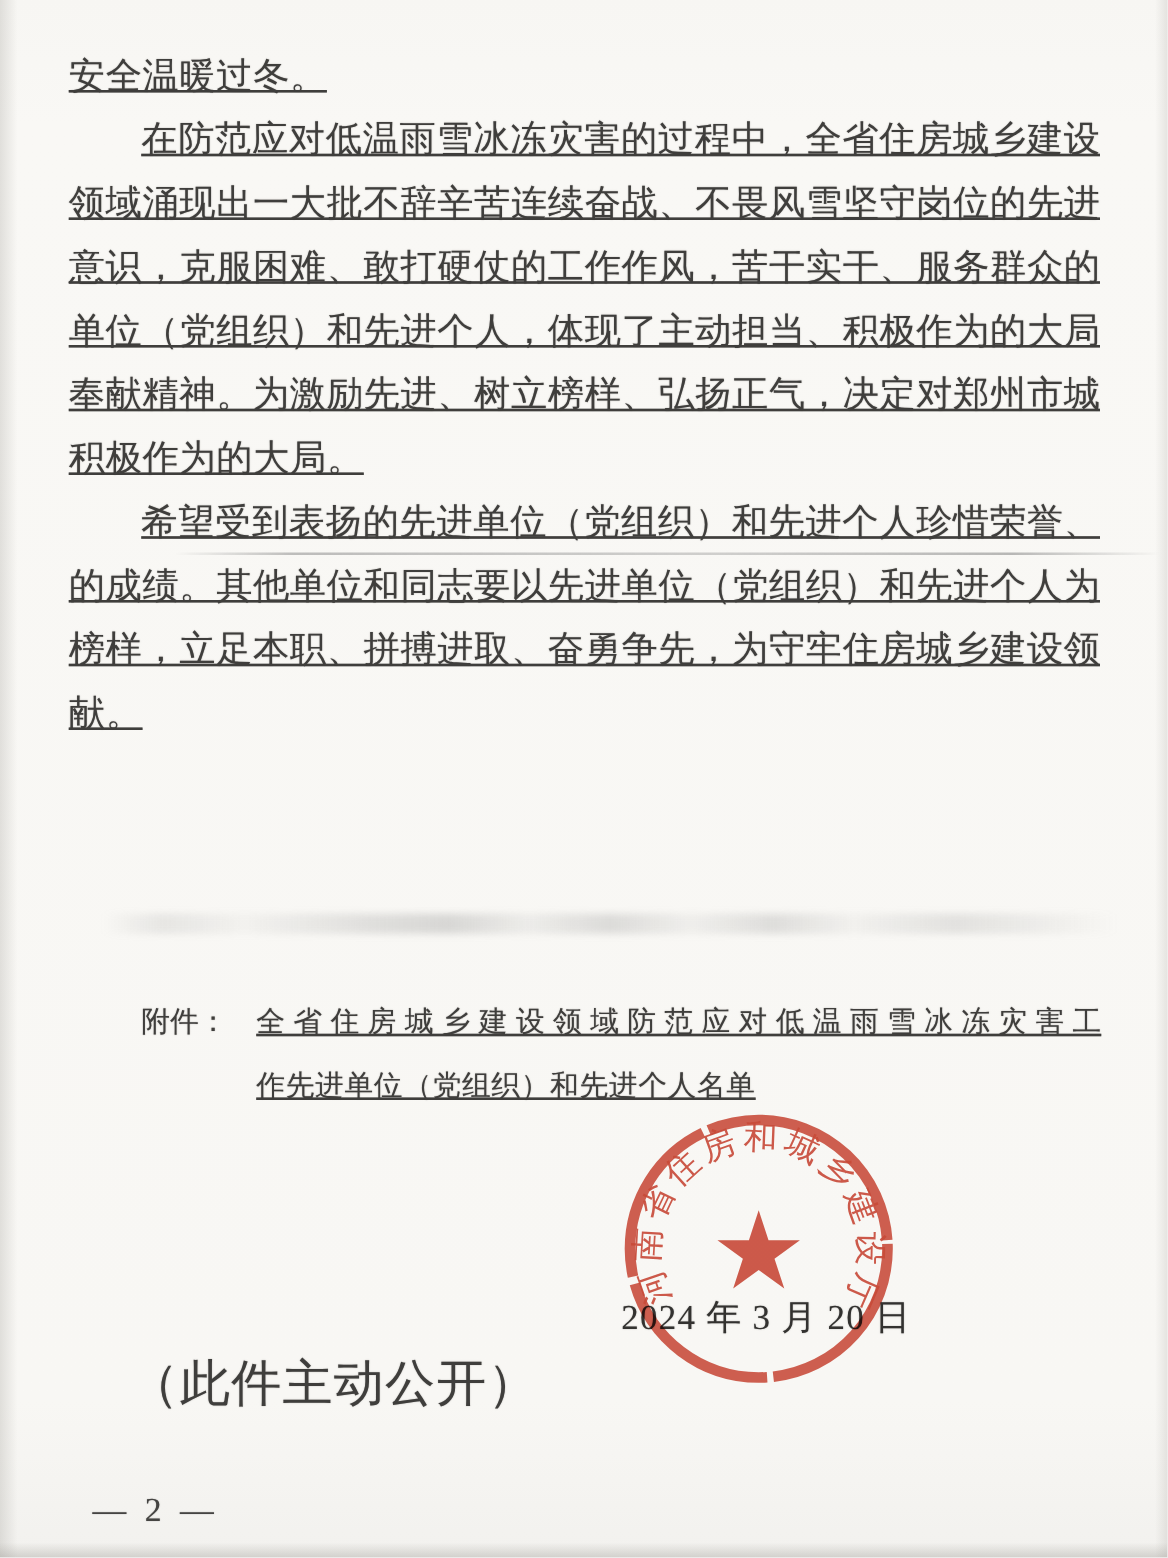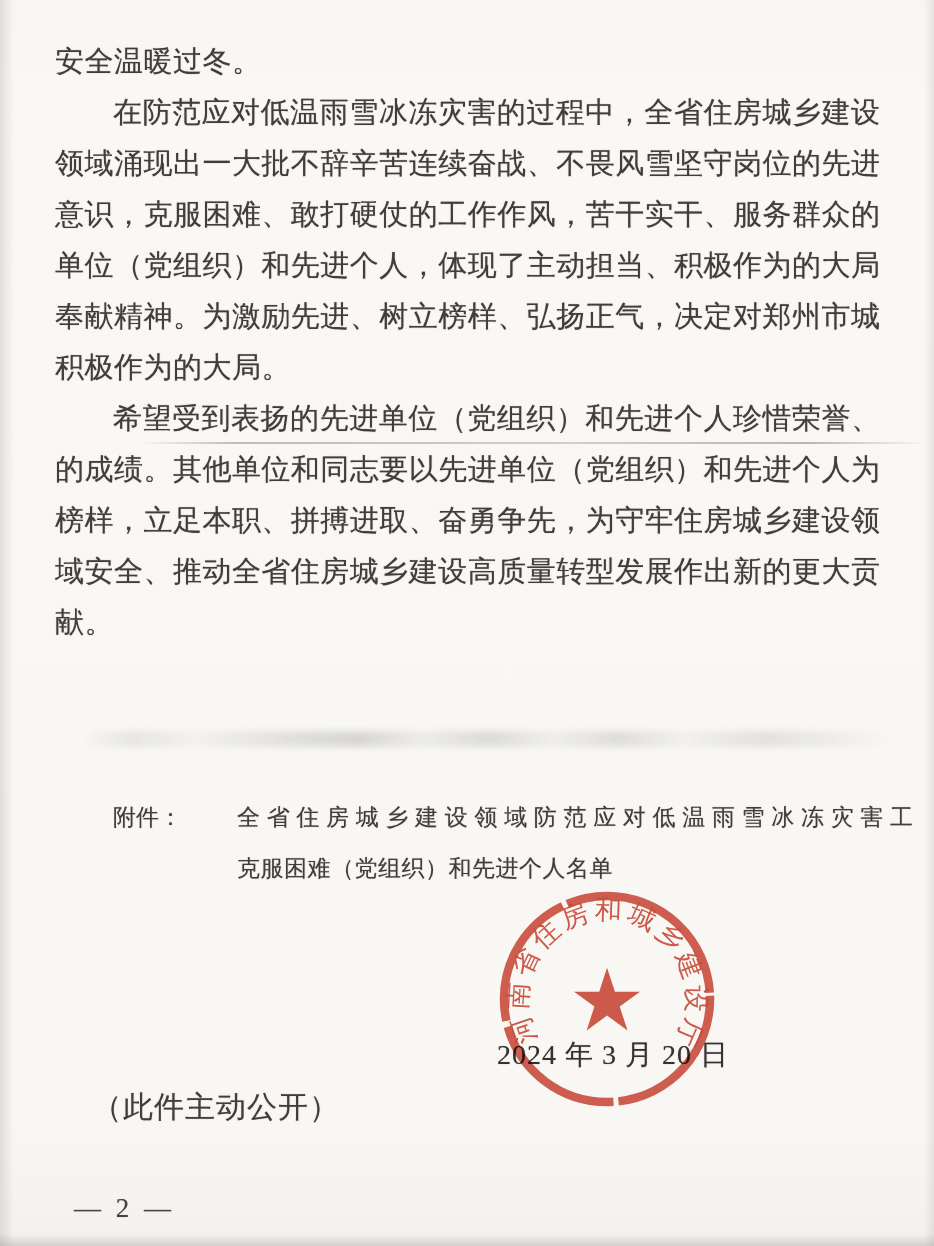--- a/index.html
+++ b/index.html
@@ -51,46 +51,47 @@
   
   .body-text {
     position: absolute; left: 55px; top: 36px; width: 825px;
     font-size: 29px; color: #3f3e3c;
     text-shadow: 0 0 1px rgba(72,70,66,.55);
   }
   .line {
     height: 51px; line-height: 51px;
     white-space: nowrap;
     letter-spacing: .5px;
+    text-decoration: underline;
   }
   .line.full { text-align: justify; text-align-last: justify; letter-spacing: 0; }
   .line.indent { text-indent: 58px; }
   
   .attachment {
     position: absolute; left: 113px; top: 792px;
     display: flex;
     font-size: 23px; color: #3f3e3c;
     text-shadow: 0 0 1px rgba(72,70,66,.55);
   }
   .att-label { flex: 0 0 92px; height: 51px; line-height: 51px; }
-  .att-content { width: 676px; margin-left: 32px; }
+  .att-content { width: 676px; }
   .att-content .line { letter-spacing: .5px; }
   .att-content .line.full { letter-spacing: 0; }
   
   .date {
     position: absolute; left: 497px; top: 1034px;
     font-size: 28px; line-height: 42px; color: #333230;
     letter-spacing: 1px;
     text-shadow: 0 0 1px rgba(60,58,54,.5);
     z-index: 2;
     text-align: right;
   }
   .disclosure {
-    position: absolute; left: 92px; top: 1086px;
-    font-size: 30px; line-height: 42px; color: #3f3e3c;
+    position: absolute; left: 103px; top: 1086px;
+    font-size: 40px; line-height: 42px; color: #3f3e3c;
     letter-spacing: 1px;
     text-shadow: 0 0 1px rgba(72,70,66,.5);
   }
   .pagenum {
     position: absolute; left: 74px; top: 1190px;
     font-size: 27px; line-height: 36px; color: #454442;
     letter-spacing: 4px;
     text-shadow: 0 0 1px rgba(72,70,66,.45);
   }
   
@@ -116,29 +117,28 @@
     <div class="line">安全温暖过冬。</div>
     <div class="line full indent">在防范应对低温雨雪冰冻灾害的过程中，全省住房城乡建设</div>
     <div class="line full">领域涌现出一大批不辞辛苦连续奋战、不畏风雪坚守岗位的先进</div>
     <div class="line full">意识，克服困难、敢打硬仗的工作作风，苦干实干、服务群众的</div>
     <div class="line full">单位（党组织）和先进个人，体现了主动担当、积极作为的大局</div>
     <div class="line full">奉献精神。为激励先进、树立榜样、弘扬正气，决定对郑州市城</div>
     <div class="line">积极作为的大局。</div>
     <div class="line full indent">希望受到表扬的先进单位（党组织）和先进个人珍惜荣誉、</div>
     <div class="line full">的成绩。其他单位和同志要以先进单位（党组织）和先进个人为</div>
     <div class="line full">榜样，立足本职、拼搏进取、奋勇争先，为守牢住房城乡建设领</div>
-    <div class="line full">域安全、推动全省住房城乡建设高质量转型发展作出新的更大贡</div>
     <div class="line">献。</div>
   </div>
 
   <div class="attachment">
     <span class="att-label">附件：</span>
     <div class="att-content">
       <div class="line full">全省住房城乡建设领域防范应对低温雨雪冰冻灾害工</div>
-      <div class="line">克服困难（党组织）和先进个人名单</div>
+      <div class="line">作先进单位（党组织）和先进个人名单</div>
     </div>
   </div>
 
   <div class="date">2024 年 3 月 20 日</div>
 
   <div class="seal">
     <svg width="230" height="230" viewBox="0 0 230 230" xmlns="http://www.w3.org/2000/svg">
       <circle cx="115" cy="115" r="103" fill="none" stroke="#cb4331" stroke-width="8.5" opacity="0.88" stroke-dasharray="150 5 140 6 138 5 196 3"></circle>
       <path id="sealArc" d="M 45.7 155 A 80 80 0 1 1 184.3 155" fill="none"></path>
       <text font-size="27" font-family="Liberation Serif, DejaVu Serif, serif" fill="#cb4331" opacity="0.9" letter-spacing="4">

